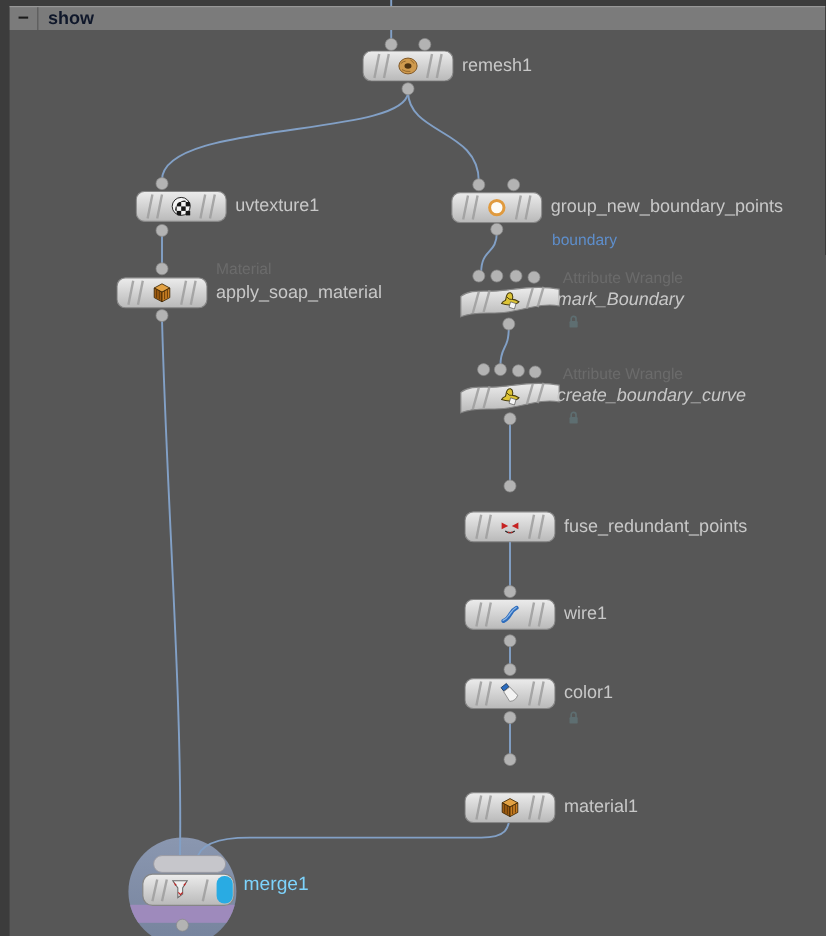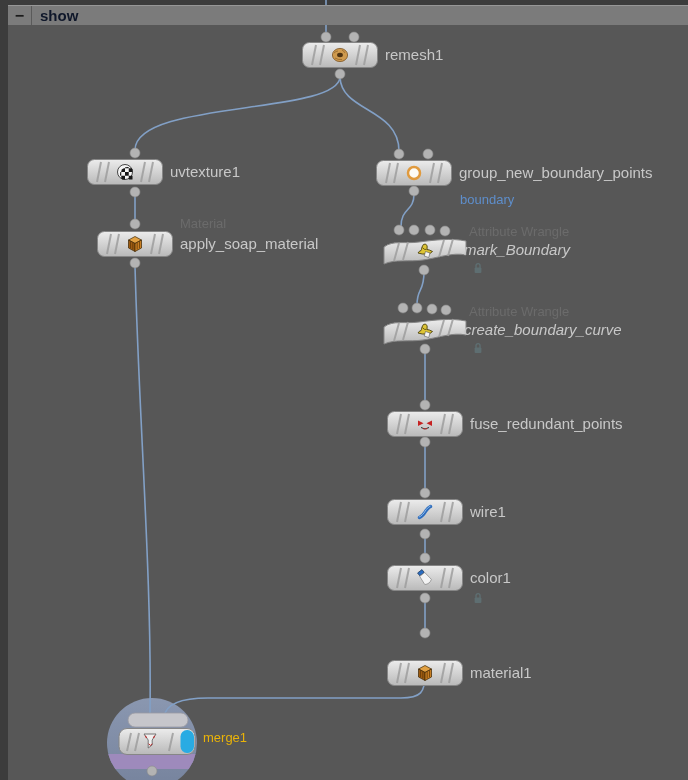--- a/index.html
+++ b/index.html
@@ -36,21 +36,21 @@
     line-height:15px;white-space:nowrap;
   }
   .out-tag{
     position:absolute;left:84px;top:32px;color:#5e8ecb;font-size:13px;
     line-height:15px;white-space:nowrap;text-align:center;
   }
   .node.wrangle .node-label{left:81px;top:4px;font-style:italic;}
   .node.wrangle .type-label{left:86px;top:-12px;}
   .lock{position:absolute;left:90px;top:26px;line-height:0;}
   .merge-wrap{position:absolute;left:107px;top:697px;width:210px;height:83px;z-index:3;}
-  .merge-label{position:absolute;left:96px;top:31px;color:#eab308;font-size:13px;line-height:19px;}
+  .merge-label{position:absolute;left:96px;top:31px;color:#7dd3fc;font-size:16px;line-height:19px;}
 </style>
 </head>
 <body>
 
 <div class="canvas">
 
   <svg width="0" height="0" style="position:absolute" aria-hidden="true">
     <defs>
       <linearGradient id="ng" x1="0" y1="0" x2="0" y2="1">
         <stop offset="0" stop-color="#ececec"></stop>
@@ -136,21 +136,21 @@
     </g>
           <g transform="translate(28,3)">
             <ellipse cx="10" cy="10" rx="7.6" ry="6.6" fill="#cf9a4e" stroke="#7c5423" stroke-width="0.8"></ellipse>
           <path d="M4,8 q2,-2 4,-2 M12,5 q2,1 3,3 M5,13 q3,2 7,1.5" stroke="#8a5f26" stroke-width="0.7" fill="none"></path>
           <ellipse cx="10" cy="10" rx="2.9" ry="2.2" fill="#4e3312"></ellipse>
           </g>
         </svg></span>
     <span class="node-label">remesh1</span>
   </div>
 
-  <div class="node" style="left:87px;top:159px">
+  <div class="node" style="left:113px;top:159px">
     <span class="body-slot"><svg width="76" height="26" viewBox="0 0 76 26">
     <rect x="0.5" y="0.5" width="75" height="25" rx="7" fill="url(#ng)" stroke="#868686"></rect>
     <g stroke="#9e9e9e" stroke-width="2" opacity="0.85">
       <line x1="10" y1="23" x2="14" y2="3"></line>
             <line x1="18" y1="23" x2="22" y2="3"></line>
       <line x1="54" y1="23" x2="58" y2="3"></line>
             <line x1="62" y1="23" x2="66" y2="3"></line>
     </g>
           <g transform="translate(28,3)">
             <circle cx="10" cy="10" r="7.5" fill="#f4f4f4"></circle>
@@ -250,21 +250,21 @@
     <span class="type-label">Attribute Wrangle</span>
     <span class="node-label">create_boundary_curve</span>
     <span class="lock">
       <svg width="10" height="12" viewBox="0 0 10 12">
           <path d="M3,6 V3.6 a2,2 0 0 1 4,0 V6" fill="none" stroke="#5e6e71" stroke-width="1.4"></path>
           <rect x="1.6" y="5.6" width="6.8" height="5.4" rx="1" fill="#5e6e71"></rect>
         </svg>
     </span>
   </div>
 
-  <div class="node" style="left:387px;top:411px">
+  <div class="node" style="left:387px;top:426px">
     <span class="body-slot"><svg width="76" height="26" viewBox="0 0 76 26">
     <rect x="0.5" y="0.5" width="75" height="25" rx="7" fill="url(#ng)" stroke="#868686"></rect>
     <g stroke="#9e9e9e" stroke-width="2" opacity="0.85">
       <line x1="10" y1="23" x2="14" y2="3"></line>
             <line x1="18" y1="23" x2="22" y2="3"></line>
       <line x1="54" y1="23" x2="58" y2="3"></line>
             <line x1="62" y1="23" x2="66" y2="3"></line>
     </g>
           <g transform="translate(28,3)">
             <path d="M3,6.5 l5.5,2.8 -5.5,2.8 z" fill="#c62222"></path>

